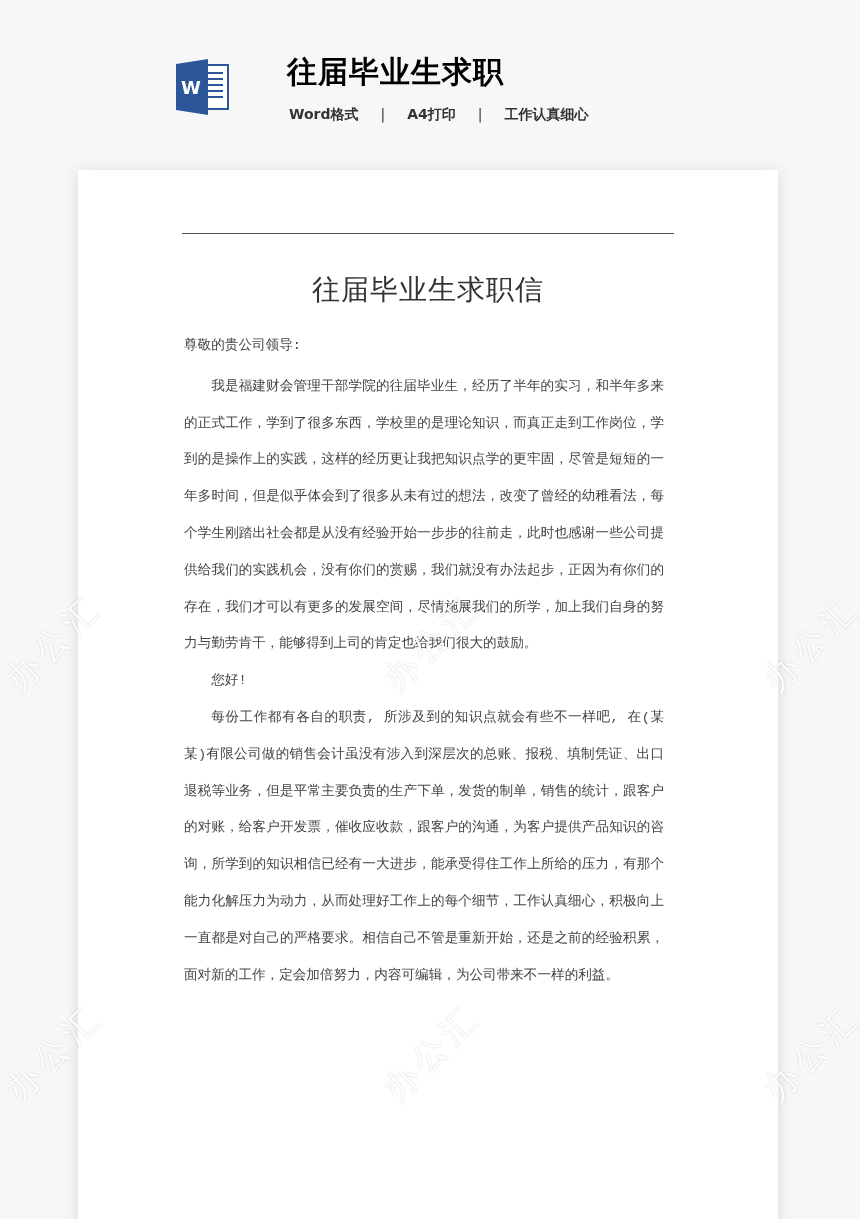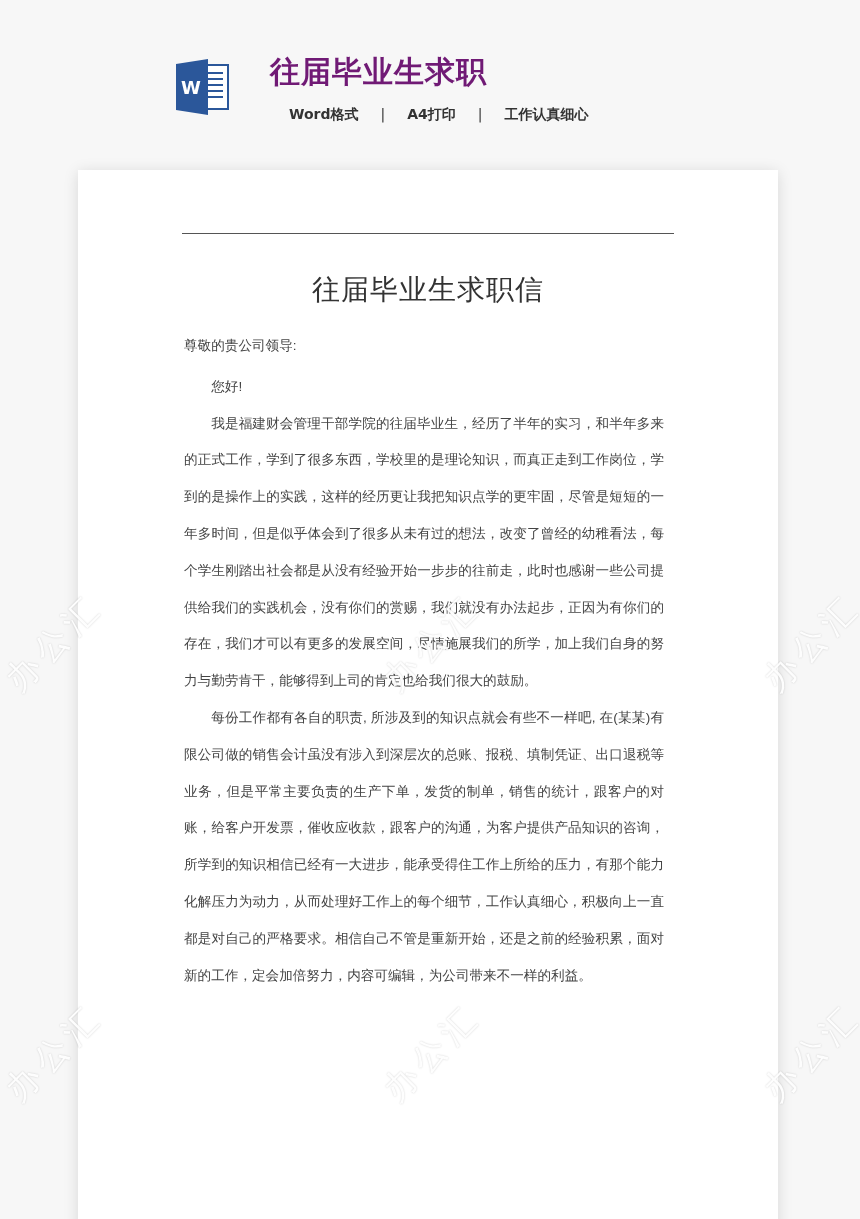--- a/index.html
+++ b/index.html
@@ -6,22 +6,22 @@
     body {
       width: 860px; height: 1219px;
       background: #f7f7f7;
       position: relative;
       overflow: hidden;
       font-family: "DejaVu Sans", "Liberation Sans", sans-serif;
     }
     .header { position: absolute; left: 0; top: 0; width: 860px; height: 170px; }
     .word-icon { position: absolute; left: 176px; top: 59px; width: 54px; height: 56px; }
     .header-title {
-      position: absolute; left: 270px; top: 52px;
-      font-size: 30px; font-weight: bold; color: #701a75;
+      position: absolute; left: 287px; top: 52px;
+      font-size: 30px; font-weight: bold; color: #000000;
       letter-spacing: 1px; line-height: 40px; white-space: nowrap;
     }
     .header-sub {
       position: absolute; left: 289px; top: 101px;
       font-size: 14px; font-weight: bold; color: #333;
       line-height: 26px; white-space: nowrap; display: flex; align-items: flex-end;
     }
     .header-sub .sep { display: inline-block; margin: 0 22px; font-weight: normal; color: #333; }
 
     .page {
@@ -30,21 +30,21 @@
       box-shadow: 0 2px 14px rgba(0,0,0,0.13);
     }
     .rule { position: absolute; left: 104px; top: 63px; width: 492px; height: 0; border-top: 1px solid #555; }
     .doc-title {
       position: absolute; left: 0; top: 100px; width: 700px; text-align: center;
       font-family: "DejaVu Serif", "Liberation Serif", serif;
       font-size: 28px; color: #333; line-height: 40px; letter-spacing: 1px;
     }
     .body-text {
       position: absolute; left: 106px; top: 158px; width: 480px;
-      font-family: Liberation Sans, sans-serif;
+      font-family: Liberation Mono, monospace;
       font-size: 13.6px; color: #444; line-height: 36.8px;
       text-align: justify;
     }
     .body-text p { margin: 0; }
     .salutation { margin-bottom: 4px !important; }
     .indent { text-indent: 2em; }
     .para3 { margin-top: 0 !important; }
 
     .watermark {
       position: absolute; font-size: 34px; color: rgba(255,255,255,0.95);
@@ -75,22 +75,22 @@
     <span class="sep">|</span>
     <span>工作认真细心</span>
   </div>
 </div>
 
 <div class="page">
   <div class="rule"></div>
   <div class="doc-title">往届毕业生求职信</div>
   <div class="body-text">
     <p class="salutation">尊敬的贵公司领导:</p>
+    <p class="indent">我是福建财会管理干部学院的往届毕业生，经历了半年的实习，和半年多来的正式工作，学到了很多东西，学校里的是理论知识，而真正走到工作岗位，学到的是操作上的实践，这样的经历更让我把知识点学的更牢固，尽管是短短的一年多时间，但是似乎体会到了很多从未有过的想法，改变了曾经的幼稚看法，每个学生刚踏出社会都是从没有经验开始一步步的往前走，此时也感谢一些公司提供给我们的实践机会，没有你们的赏赐，我们就没有办法起步，正因为有你们的存在，我们才可以有更多的发展空间，尽情施展我们的所学，加上我们自身的努力与勤劳肯干，能够得到上司的肯定也给我们很大的鼓励。</p>
     <p class="indent">您好!</p>
-    <p class="indent">我是福建财会管理干部学院的往届毕业生，经历了半年的实习，和半年多来的正式工作，学到了很多东西，学校里的是理论知识，而真正走到工作岗位，学到的是操作上的实践，这样的经历更让我把知识点学的更牢固，尽管是短短的一年多时间，但是似乎体会到了很多从未有过的想法，改变了曾经的幼稚看法，每个学生刚踏出社会都是从没有经验开始一步步的往前走，此时也感谢一些公司提供给我们的实践机会，没有你们的赏赐，我们就没有办法起步，正因为有你们的存在，我们才可以有更多的发展空间，尽情施展我们的所学，加上我们自身的努力与勤劳肯干，能够得到上司的肯定也给我们很大的鼓励。</p>
     <p class="indent para3">每份工作都有各自的职责, 所涉及到的知识点就会有些不一样吧, 在(某某)有限公司做的销售会计虽没有涉入到深层次的总账、报税、填制凭证、出口退税等业务，但是平常主要负责的生产下单，发货的制单，销售的统计，跟客户的对账，给客户开发票，催收应收款，跟客户的沟通，为客户提供产品知识的咨询，所学到的知识相信已经有一大进步，能承受得住工作上所给的压力，有那个能力化解压力为动力，从而处理好工作上的每个细节，工作认真细心，积极向上一直都是对自己的严格要求。相信自己不管是重新开始，还是之前的经验积累，面对新的工作，定会加倍努力，内容可编辑，为公司带来不一样的利益。</p>
   </div>
 </div>
 
 <div class="watermark" style="left:-6px; top:620px;">办公汇</div>
 <div class="watermark" style="left:372px; top:620px;">办公汇</div>
 <div class="watermark" style="left:752px; top:620px;">办公汇</div>
 <div class="watermark" style="left:-6px; top:1030px;">办公汇</div>
 <div class="watermark" style="left:372px; top:1030px;">办公汇</div>
 <div class="watermark" style="left:752px; top:1030px;">办公汇</div>

